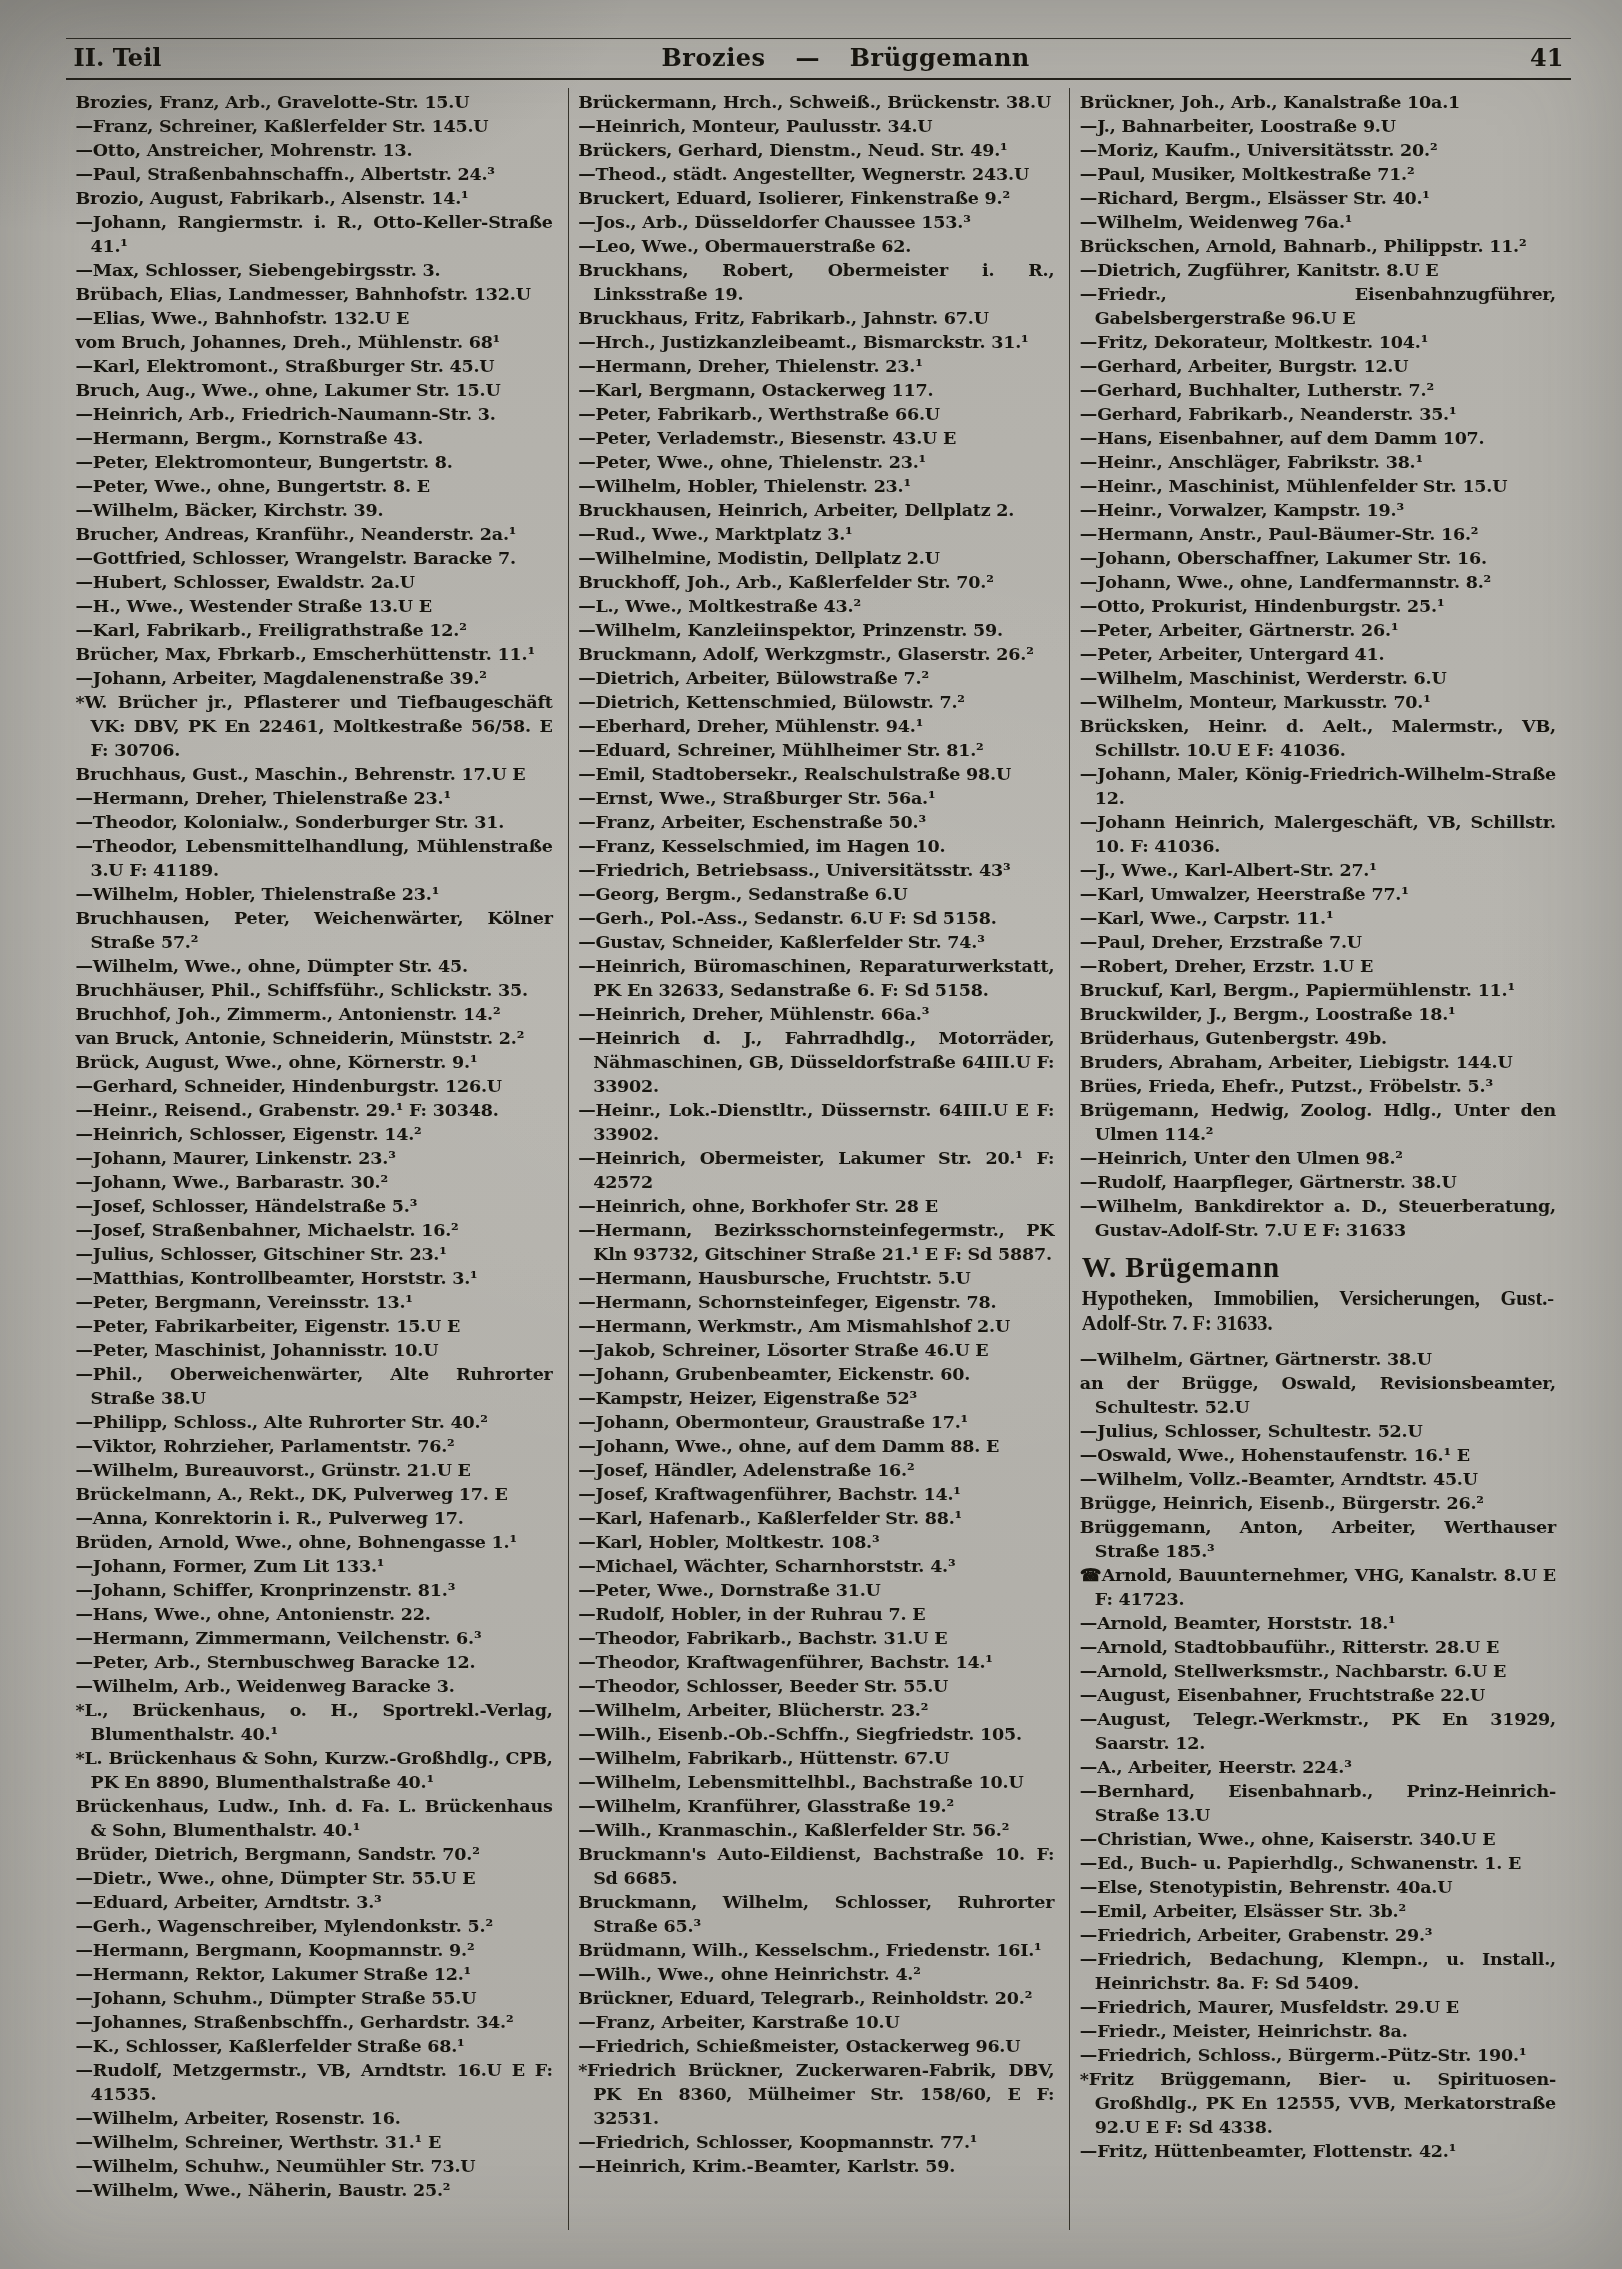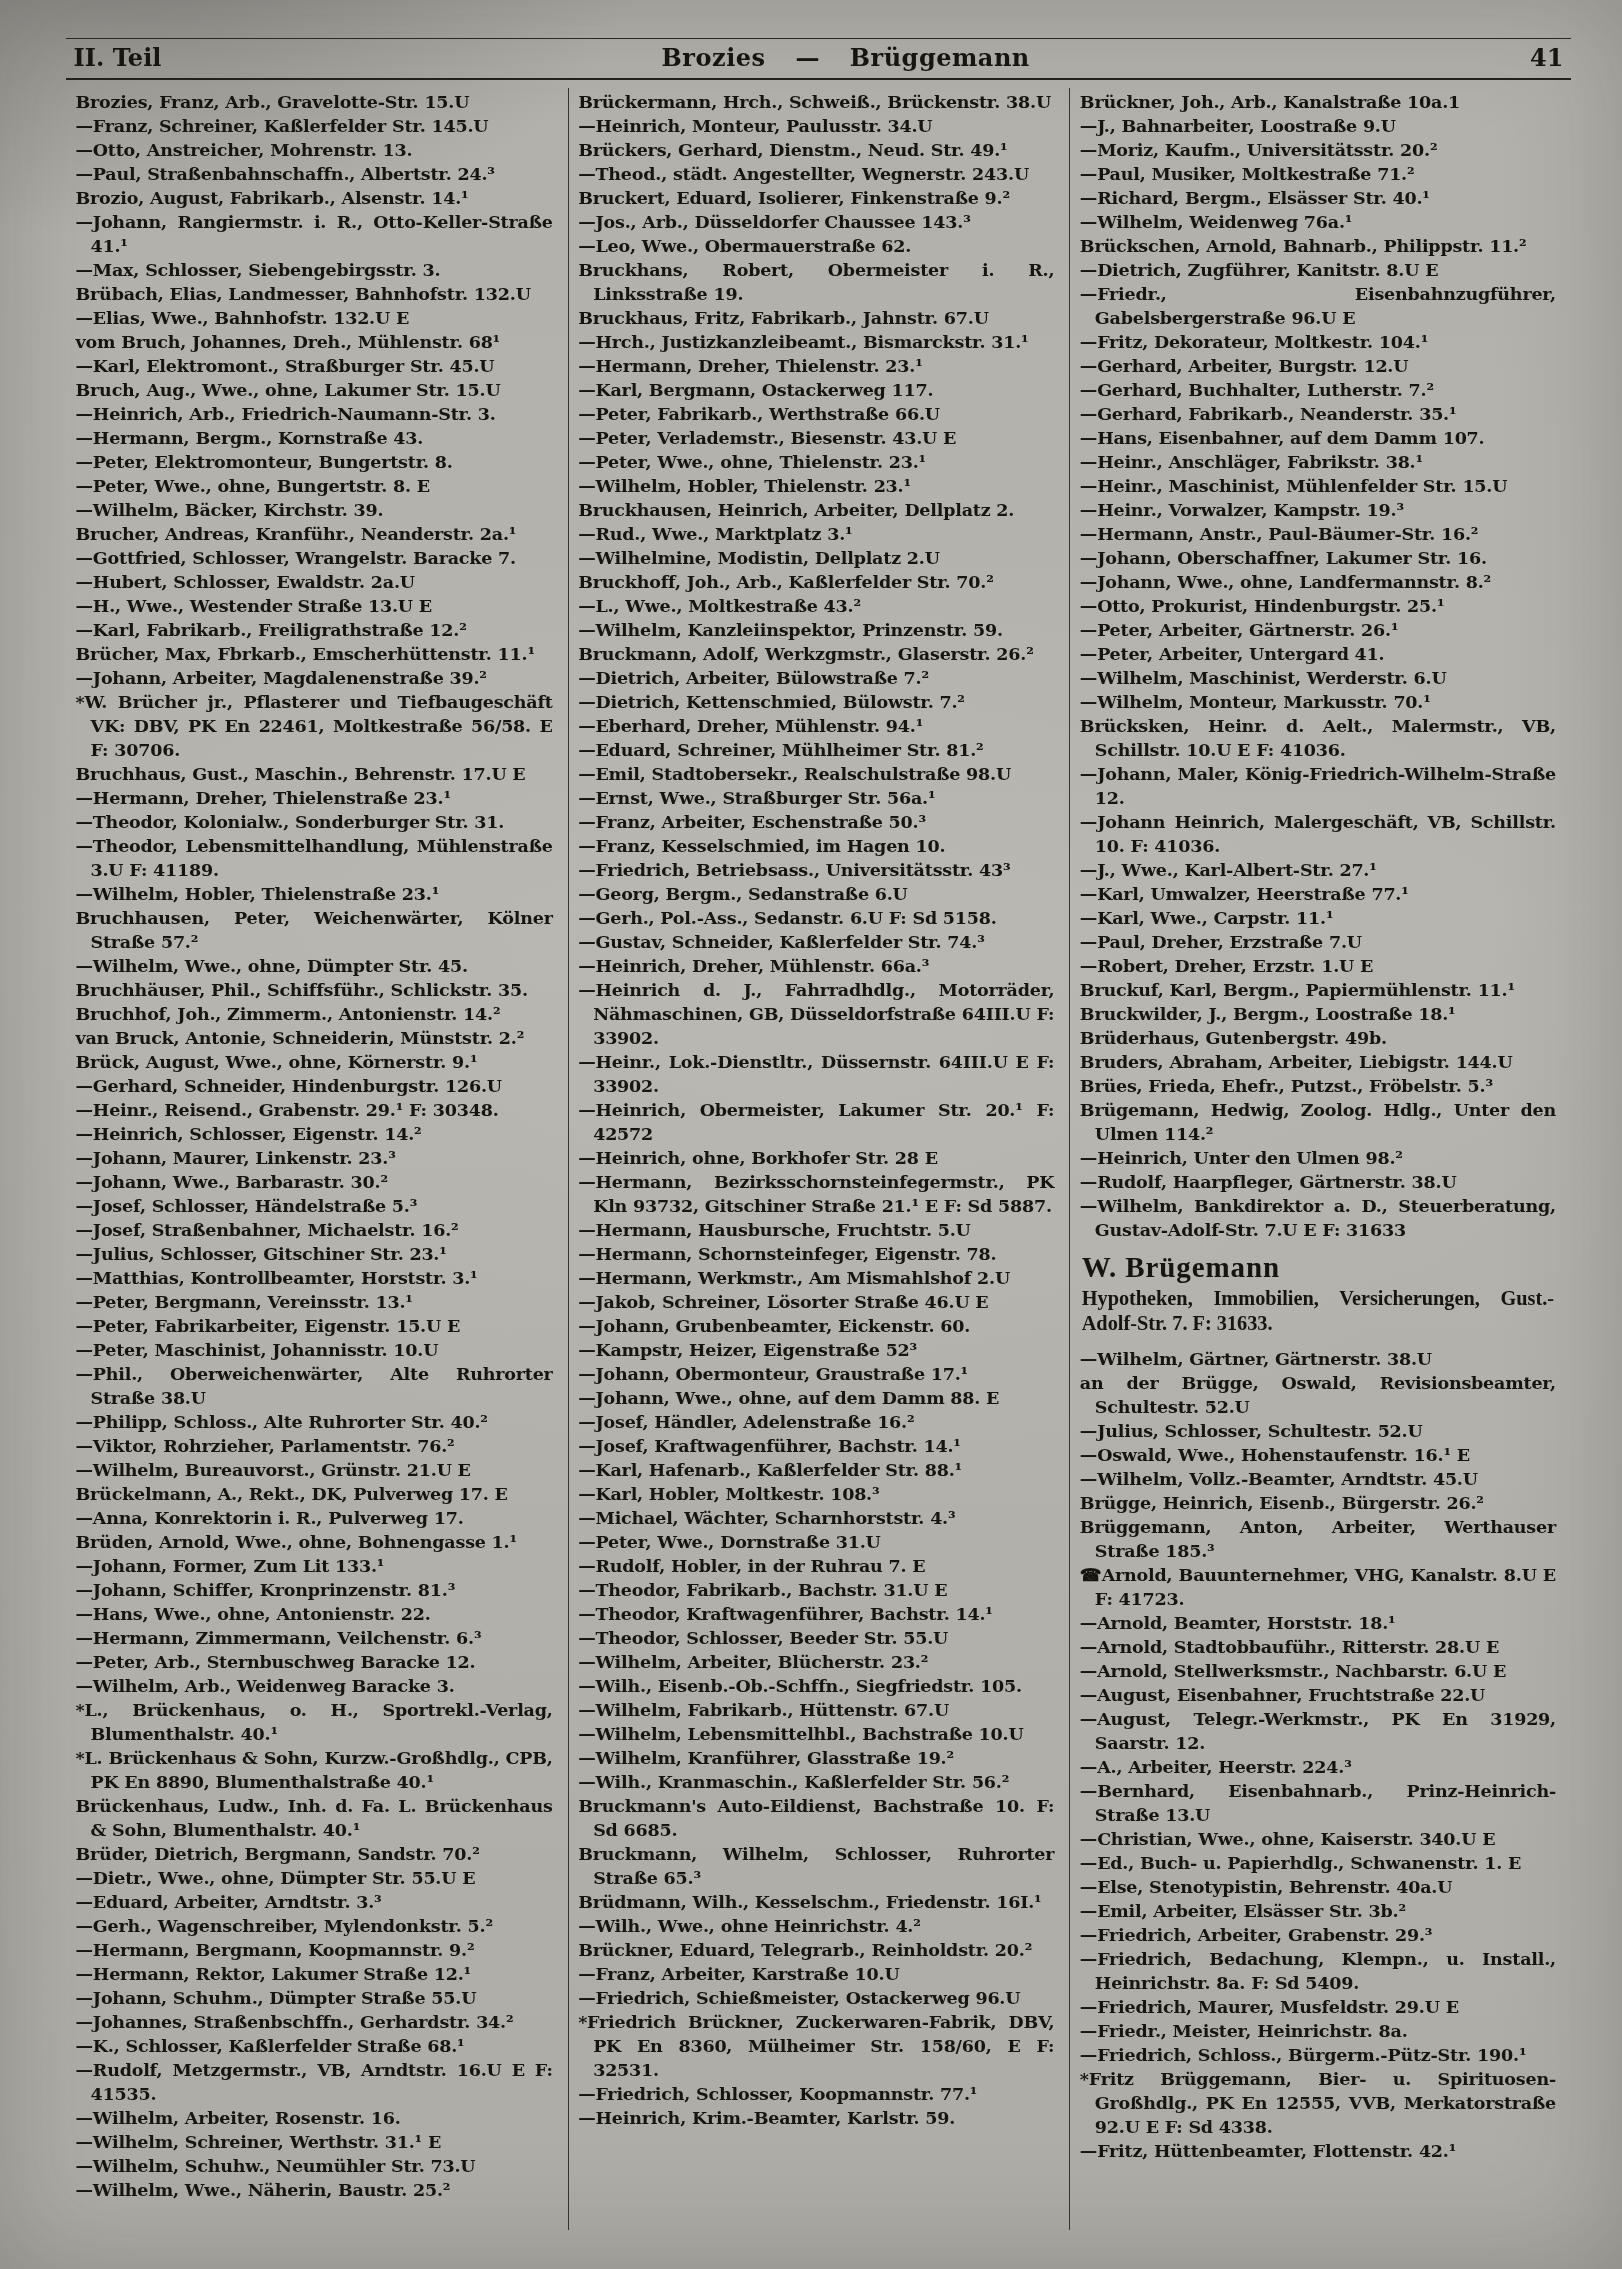--- a/index.html
+++ b/index.html
@@ -147,21 +147,21 @@
           <p class="entry">—Wilhelm, Schreiner, Werthstr. 31.¹ E</p>
           <p class="entry">—Wilhelm, Schuhw., Neumühler Str. 73.U</p>
           <p class="entry">—Wilhelm, Wwe., Näherin, Baustr. 25.²</p>
         </div>
       <div class="col">
           <p class="entry">Brückermann, Hrch., Schweiß., Brückenstr. 38.U</p>
           <p class="entry">—Heinrich, Monteur, Paulusstr. 34.U</p>
           <p class="entry">Brückers, Gerhard, Dienstm., Neud. Str. 49.¹</p>
           <p class="entry">—Theod., städt. Angestellter, Wegnerstr. 243.U</p>
           <p class="entry">Bruckert, Eduard, Isolierer, Finkenstraße 9.²</p>
-          <p class="entry">—Jos., Arb., Düsseldorfer Chaussee 143.³</p>
+          <p class="entry">—Jos., Arb., Düsseldorfer Chaussee 153.³</p>
           <p class="entry">—Leo, Wwe., Obermauerstraße 62.</p>
           <p class="entry">Bruckhans, Robert, Obermeister i. R., Linksstraße 19.</p>
           <p class="entry">Bruckhaus, Fritz, Fabrikarb., Jahnstr. 67.U</p>
           <p class="entry">—Hrch., Justizkanzleibeamt., Bismarckstr. 31.¹</p>
           <p class="entry">—Hermann, Dreher, Thielenstr. 23.¹</p>
           <p class="entry">—Karl, Bergmann, Ostackerweg 117.</p>
           <p class="entry">—Peter, Fabrikarb., Werthstraße 66.U</p>
           <p class="entry">—Peter, Verlademstr., Biesenstr. 43.U E</p>
           <p class="entry">—Peter, Wwe., ohne, Thielenstr. 23.¹</p>
           <p class="entry">—Wilhelm, Hobler, Thielenstr. 23.¹</p>
@@ -177,20 +177,21 @@
           <p class="entry">—Eberhard, Dreher, Mühlenstr. 94.¹</p>
           <p class="entry">—Eduard, Schreiner, Mühlheimer Str. 81.²</p>
           <p class="entry">—Emil, Stadtobersekr., Realschulstraße 98.U</p>
           <p class="entry">—Ernst, Wwe., Straßburger Str. 56a.¹</p>
           <p class="entry">—Franz, Arbeiter, Eschenstraße 50.³</p>
           <p class="entry">—Franz, Kesselschmied, im Hagen 10.</p>
           <p class="entry">—Friedrich, Betriebsass., Universitätsstr. 43³</p>
           <p class="entry">—Georg, Bergm., Sedanstraße 6.U</p>
           <p class="entry">—Gerh., Pol.-Ass., Sedanstr. 6.U F: Sd 5158.</p>
           <p class="entry">—Gustav, Schneider, Kaßlerfelder Str. 74.³</p>
+          <p class="entry">—Heinrich, Büromaschinen, Reparaturwerkstatt, PK En 32633, Sedanstraße 6. F: Sd 5158.</p>
           <p class="entry">—Heinrich, Dreher, Mühlenstr. 66a.³</p>
           <p class="entry">—Heinrich d. J., Fahrradhdlg., Motorräder, Nähmaschinen, GB, Düsseldorfstraße 64III.U F: 33902.</p>
           <p class="entry">—Heinr., Lok.-Dienstltr., Düssernstr. 64III.U E F: 33902.</p>
           <p class="entry">—Heinrich, Obermeister, Lakumer Str. 20.¹ F: 42572</p>
           <p class="entry">—Heinrich, ohne, Borkhofer Str. 28 E</p>
           <p class="entry">—Hermann, Bezirksschornsteinfegermstr., PK Kln 93732, Gitschiner Straße 21.¹ E F: Sd 5887.</p>
           <p class="entry">—Hermann, Hausbursche, Fruchtstr. 5.U</p>
           <p class="entry">—Hermann, Schornsteinfeger, Eigenstr. 78.</p>
           <p class="entry">—Hermann, Werkmstr., Am Mismahlshof 2.U</p>
           <p class="entry">—Jakob, Schreiner, Lösorter Straße 46.U E</p>

